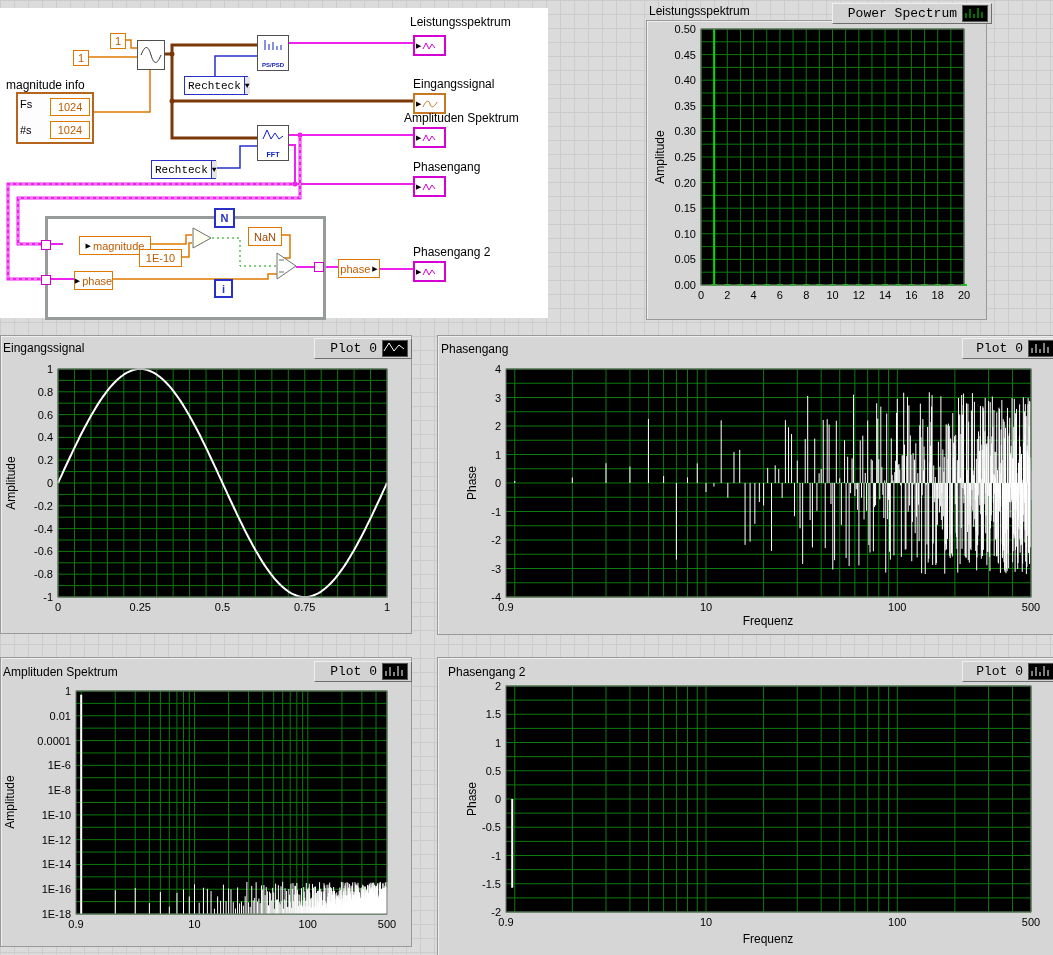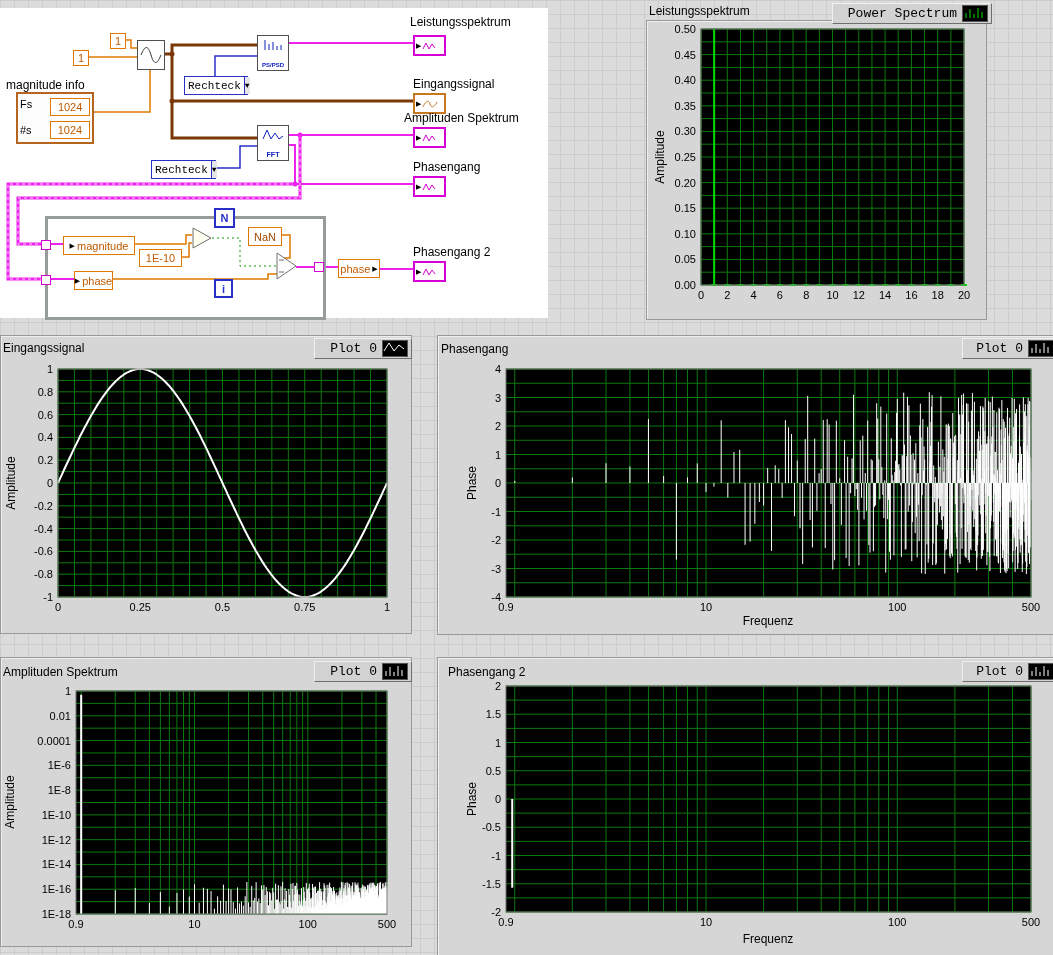--- a/index.html
+++ b/index.html
@@ -136,21 +136,21 @@
 
   <div class="node dropdown" style="left:151px;top:152px;width:63px">
     <span class="txt">Rechteck</span>
     <span class="btn">▼</span>
   </div>
 
   <div class="node loop" style="left:45px;top:208px;width:275px;height:98px"></div>
   <div class="node bbox" style="left:214px;top:200px;width:17px;height:16px">N</div>
   <div class="node bbox" style="left:214px;top:271px;width:15px;height:15px">i</div>
 
-  <div class="node obox" style="left:63px;top:228px;width:70px;height:17px">
+  <div class="node obox" style="left:79px;top:228px;width:70px;height:17px">
     <span class="tarr">▶</span>
     <span>magnitude</span>
   </div>
   <div class="node obox" style="left:139px;top:241px;width:41px;height:16px">1E-10</div>
   <svg class="node" style="left:192px;top:219px" width="22" height="22">
     <polygon points="1,1 1,21 19,11" fill="#fdfdf0" stroke="#707070"></polygon>
   </svg>
   <div class="node obox" style="left:248px;top:219px;width:32px;height:17px;color:#a04800">NaN</div>
   <svg class="node" style="left:276px;top:244px" width="22" height="28">
     <polygon points="1,1 1,27 20,14" fill="#fdfdfd" stroke="#707070"></polygon>

